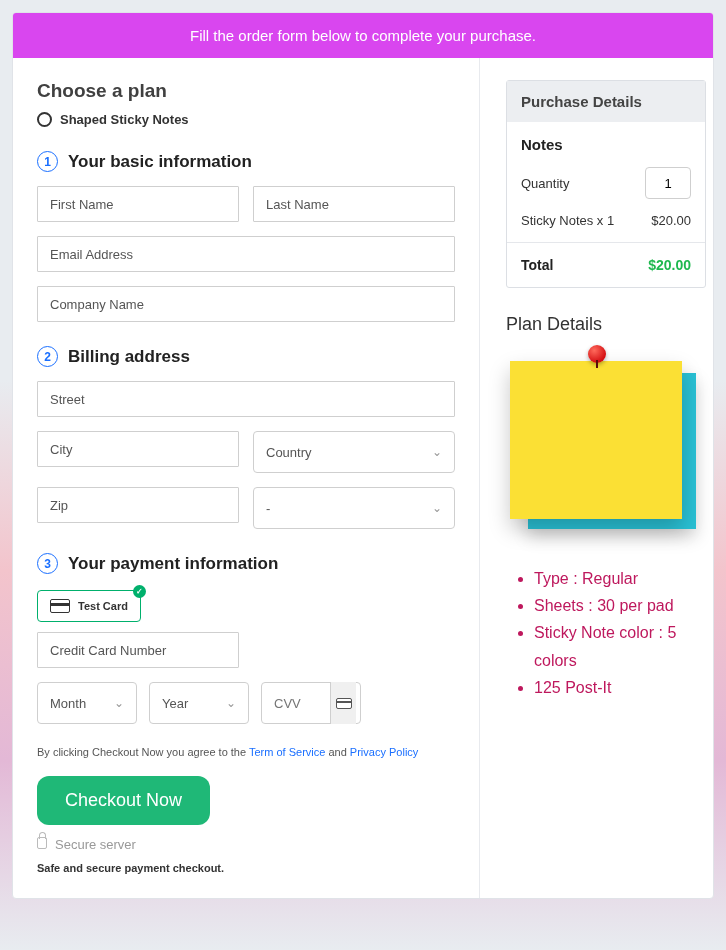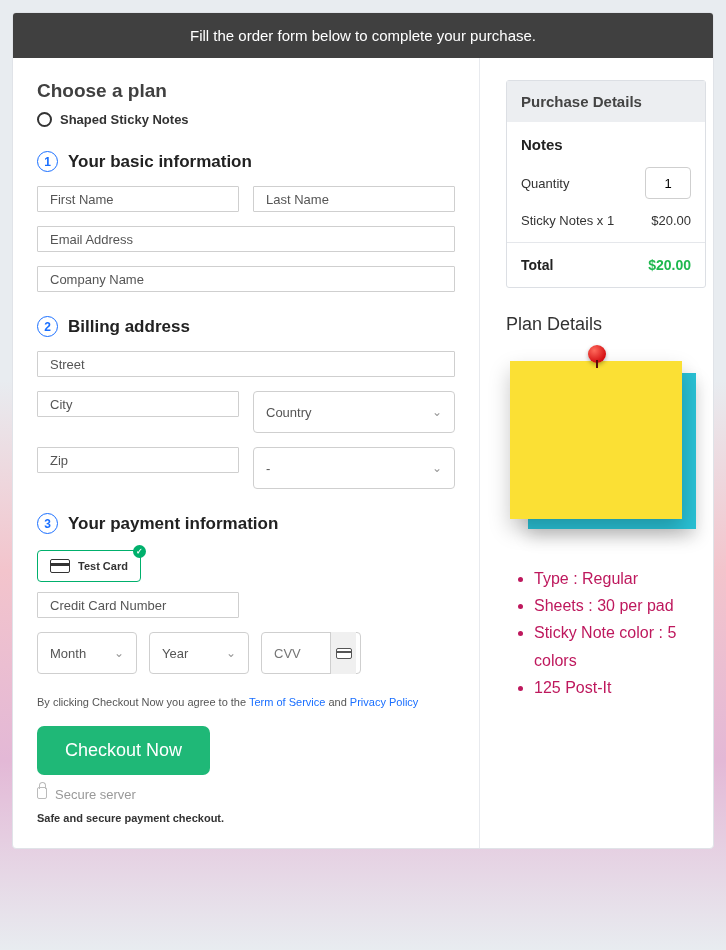--- a/index.html
+++ b/index.html
@@ -10,21 +10,21 @@
     width: 726px;
     min-height: 950px;
   }
   .card {
     background: #fff;
     border: 1px solid #e0e3e8;
     border-radius: 4px;
     overflow: hidden;
   }
   .banner {
-    background: #404040;
+    background: #d946ef;
     color: #fff;
     text-align: center;
     padding: 14px;
     font-size: 15px;
     font-weight: 400;
   }
   .content {
     display: flex;
   }
   .left {
@@ -68,21 +68,21 @@
   }
   .step-circle {
     width: 21px; height: 21px; border: 1.5px solid #1a6fff; border-radius: 50%;
     color: #1a6fff; font-size: 12px; font-weight: 600;
     display: flex; align-items: center; justify-content: center;
     margin-right: 10px;
   }
   .step-title { font-size: 17px; font-weight: 600; color: #222; }
   .fieldrow { display: flex; gap: 14px; margin-bottom: 14px; }
   .input {
-    flex: 1; height: 26px; border: 1px solid #cfcfcf; border-radius: 1px;
+    flex: 1; height: 36px; border: 1px solid #cfcfcf; border-radius: 1px;
     padding: 0 12px; font-size: 13px; color: #333;
     background: #fff;
   }
   .input::placeholder { color: #555; }
   .select-wrap {
     flex: 1; height: 42px; border: 1px solid #cfcfcf; border-radius: 4px;
     display: flex; align-items: center; justify-content: space-between;
     padding: 0 12px; font-size: 13px; color: #555; background: #fff; cursor: pointer;
   }
   .chev { color: #999; font-size: 12px; }
@@ -108,21 +108,21 @@
   .cc-row { display: flex; gap: 12px; margin-top: 14px; }
   .cc-row .select-wrap { min-width: 0; }
   .cvv-box { display:flex; align-items:center; border:1px solid #cfcfcf; border-radius:4px; height:42px; padding:0 0 0 12px;}
   .cvv-box input{ border:none; width:56px; font-size:13px; outline:none;}
   .cvv-chip{ width:26px; height:42px; border-left:1px solid #cfcfcf; background:#f0f0f0; display:flex; align-items:center; justify-content:center;}
   .cvv-chip .mini{ width:16px; height:11px; border:1px solid #555; border-radius:2px; position:relative; background:#fff;}
   .cvv-chip .mini::after{content:"";position:absolute;left:0;right:0;top:2px;height:2px;background:#555;}
   .legal { font-size: 11px; color: #555; margin-top: 22px;}
   .checkout-btn {
     background: #1fb877; color: #fff; font-size: 18px; font-weight: 500;
-    border: none; border-radius: 7px; padding: 14px 28px; margin-top: 18px; cursor: pointer;
+    border: none; border-radius: 12px; padding: 14px 28px; margin-top: 18px; cursor: pointer;
   }
   .secure-row { display:flex; align-items:flex-start; color:#999; font-size:13px; margin-top:12px;}
   .lock-ic{ width:10px; height:12px; border:1.2px solid #bbb; border-radius:2px; margin-right:8px; position:relative;}
   .lock-ic::before{content:"";position:absolute;top:-6px;left:1px;width:5px;height:6px;border:1.2px solid #bbb;border-bottom:none;border-radius:4px 4px 0 0;}
   .safe-note{ font-size:11px; color:#333; font-weight:600; margin-top:10px;}
   
   .summary-box{ border:1px solid #dcdfe4; border-radius:3px; }
   .summary-head{ background:#eceef1; padding:12px 14px; font-size:15px; font-weight:600; color:#444;}
   .summary-body{ padding:14px 14px 0 14px; }
   .notes-h{ font-size:15px; font-weight:700; color:#222; margin-bottom:14px;}

